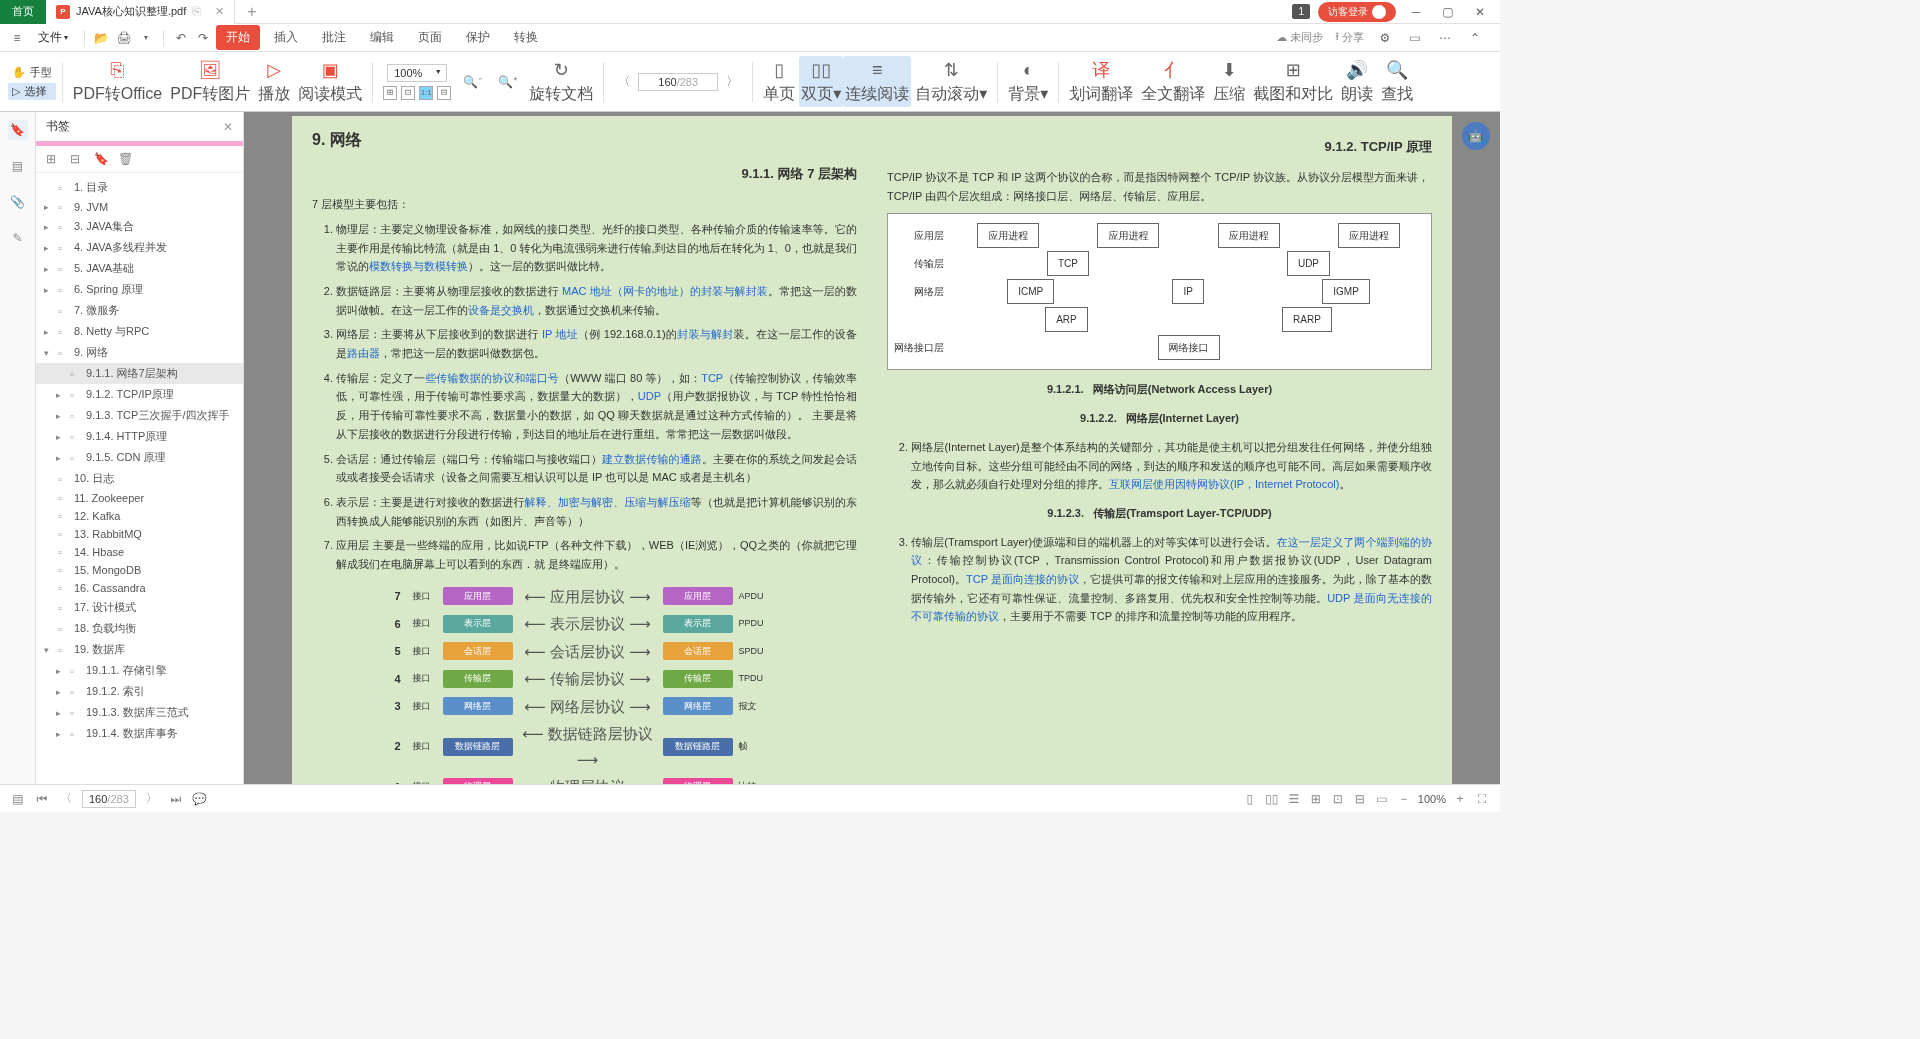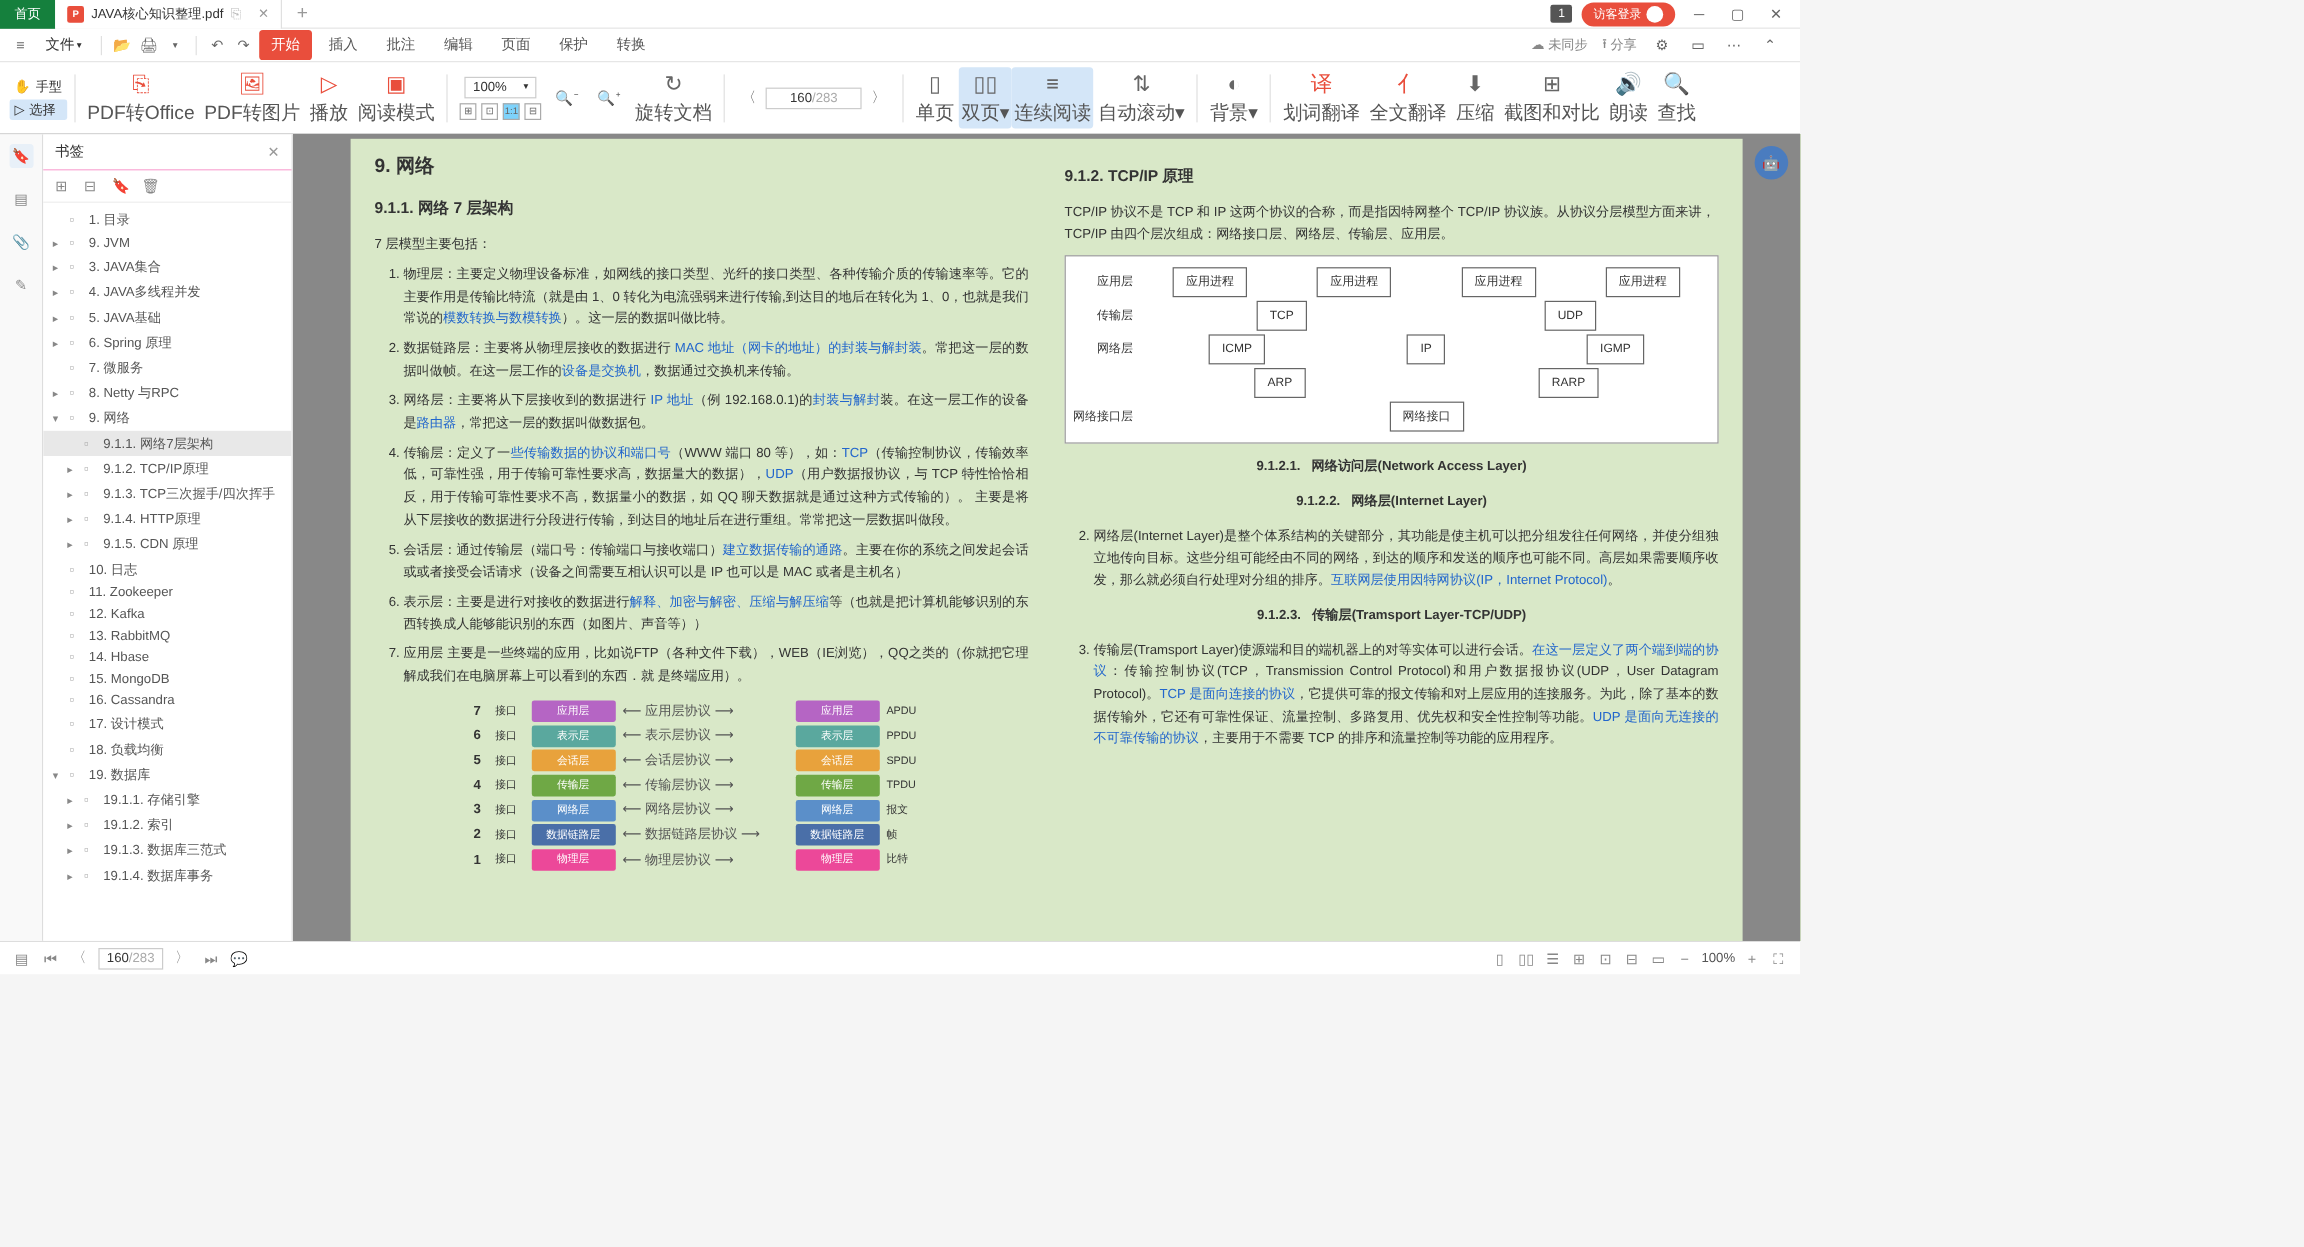--- a/index.html
+++ b/index.html
@@ -38,52 +38,52 @@
 .page-tot{color:#aaa}
 .nav-arrow{padding:0 8px;color:#666;cursor:pointer}
 .small-icons{display:flex;gap:4px;margin-top:2px}
 .small-ico{width:14px;height:14px;border:1px solid #aaa;font-size:8px;display:flex;align-items:center;justify-content:center;color:#666}
 .small-ico.on{background:#7dd3fc}
 .main{display:flex;height:calc(100% - 140px)}
 .leftbar{width:36px;background:#f9f9f9;border-right:1px solid #ddd;display:flex;flex-direction:column;align-items:center;padding-top:8px;gap:16px}
 .leftbar-ico{width:20px;height:20px;display:flex;align-items:center;justify-content:center;color:#888;cursor:pointer}
 .leftbar-ico.active{color:#4a7cbf;background:#e8f0f8;border-radius:3px;padding:2px}
 .bookmark-panel{width:208px;background:#fff;border-right:1px solid #ddd;display:flex;flex-direction:column}
-.bm-header{display:flex;justify-content:space-between;align-items:center;padding:6px 10px;border-bottom:1px solid #f9a8d4}
+.bm-header{display:flex;justify-content:space-between;align-items:center;padding:6px 10px;border-bottom:5px solid #f9a8d4}
 .bm-title{font-size:12px;color:#333}
 .bm-close{color:#999;cursor:pointer}
 .bm-tools{display:flex;gap:10px;padding:6px 10px;border-bottom:1px solid #eee}
 .bm-tool-ico{width:14px;height:14px;color:#888}
 .bm-list{flex:1;overflow-y:auto;padding:4px 0}
 .bm-item{display:flex;align-items:center;padding:3px 8px;font-size:11px;color:#555;cursor:pointer;gap:4px}
 .bm-item.selected{background:#e8e8e8}
 .bm-arrow{width:10px;color:#888;font-size:9px}
 .bm-page-ico{width:12px;height:12px;color:#aaa}
 .bm-indent-1{padding-left:20px}
 .doc-area{flex:1;background:#888;overflow:auto;position:relative;display:flex;justify-content:center;padding:4px}
 .doc-page{background:#d9e8c8;width:1160px;min-height:680px;display:flex;padding:10px 20px;gap:30px}
 .doc-col{flex:1;font-size:11px;line-height:1.7;color:#333}
 .doc-h1{font-size:16px;font-weight:bold;margin-bottom:8px}
-.doc-h2{font-size:13px;font-weight:bold;text-align:left;margin:10px 0}
+.doc-h2{font-size:13px;font-weight:bold;text-align:right;margin:10px 0}
 .doc-h4{font-size:11px;font-weight:bold;text-align:center;margin:10px 0}
 .doc-p{margin:6px 0}
 .doc-ol{margin:4px 0;padding-left:24px}
 .doc-ol li{margin-bottom:6px;text-align:justify}
 .doc-link{color:#2266cc}
 .diagram{background:#fff;border:1px solid #999;margin:8px 0;padding:6px;font-size:10px}
 .diag-row{display:flex;align-items:center;margin:3px 0;gap:8px}
 .diag-label{width:50px;text-align:right}
 .diag-boxes{flex:1;display:flex;gap:8px;justify-content:space-around}
 .diag-box{border:1px solid #666;padding:3px 10px;background:#fff;font-size:10px}
 .osi-diag{margin:10px auto;width:380px}
 .osi-row{display:flex;align-items:center;gap:6px;margin:2px 0}
 .osi-num{width:12px;font-weight:bold}
 .osi-if{width:24px;font-size:9px}
 .osi-block{width:70px;height:18px;display:flex;align-items:center;justify-content:center;color:#fff;font-size:9px;border-radius:2px}
-.osi-proto{flex:1;text-align:left;font-size:11px;color:#555}
+.osi-proto{flex:1;text-align:center;font-size:15px;color:#555}
 .osi-label{width:36px;font-size:9px}
 .c-purple{background:#b565c4}.c-teal{background:#5aa89e}.c-orange{background:#e8a23c}
 .c-green{background:#6fa845}.c-blue{background:#5b8fc9}.c-dblue{background:#4a6fa8}.c-gray{background:#ec4899}
 .float-btn{position:absolute;right:10px;top:10px;width:28px;height:28px;background:#4a7cbf;border-radius:50%;display:flex;align-items:center;justify-content:center;color:#fff}
 .statusbar{height:28px;background:#fff;border-top:1px solid #ddd;display:flex;align-items:center;padding:0 10px;gap:8px}
 .sb-ico{width:16px;height:16px;color:#888;display:flex;align-items:center;justify-content:center;cursor:pointer}
 .sb-page{border:1px solid #ccc;padding:2px 6px;font-size:11px}
 .sb-right{margin-left:auto;display:flex;align-items:center;gap:6px}
 .sb-zoom{font-size:11px;color:#555}
 </style>

